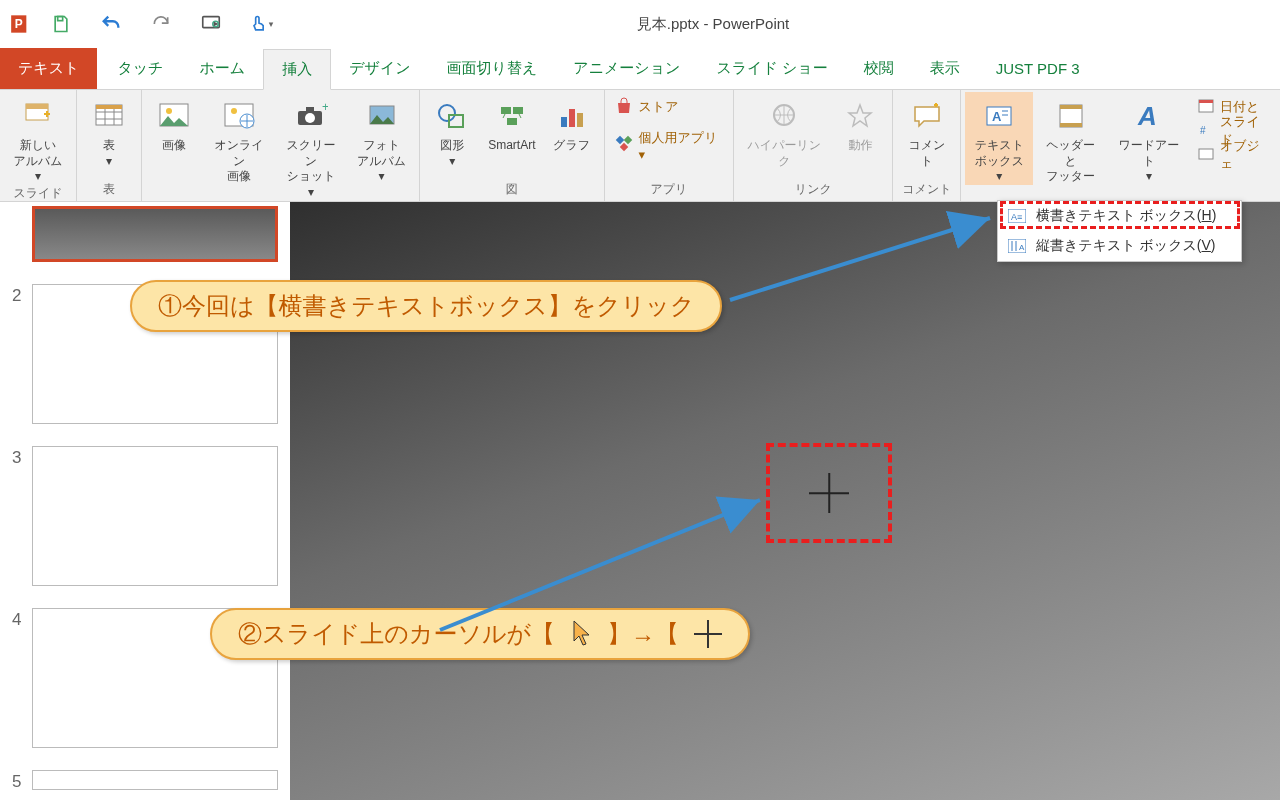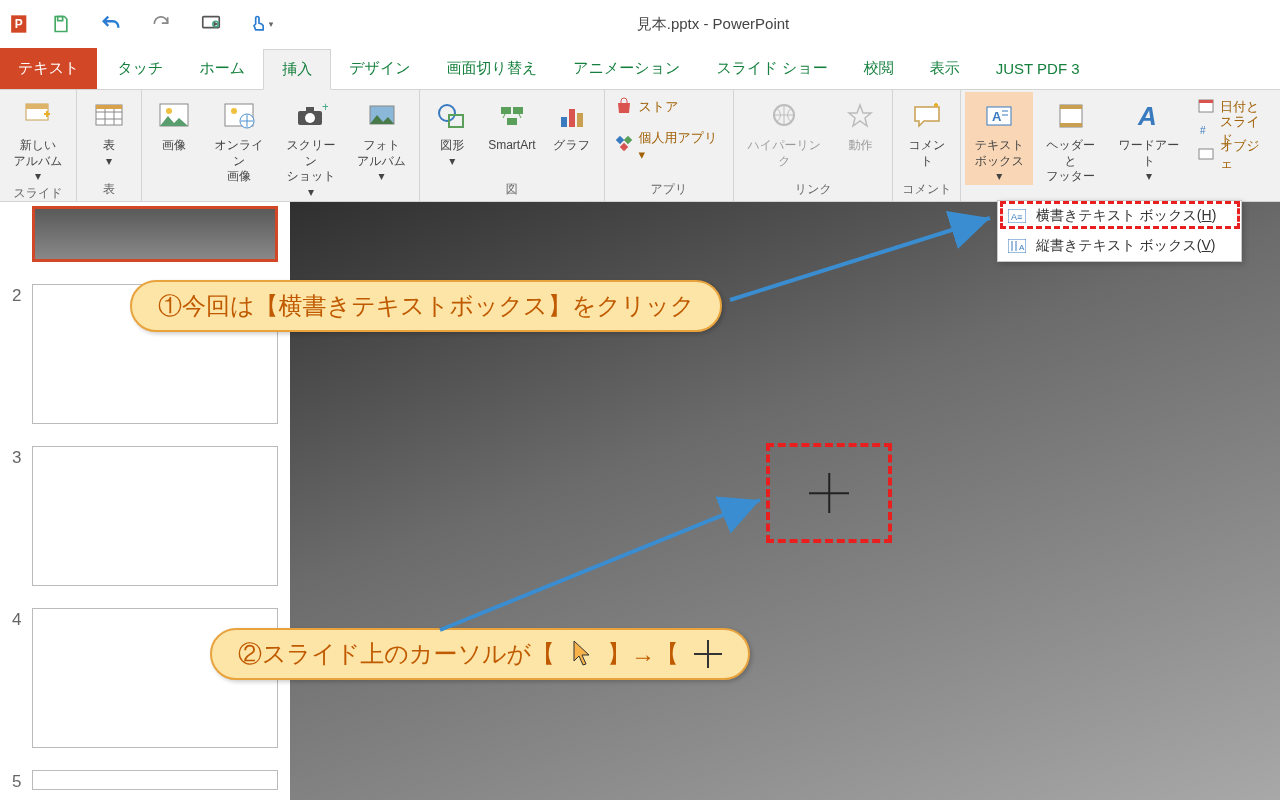--- a/index.html
+++ b/index.html
@@ -43,21 +43,21 @@
 .thumb-row { display:flex; align-items:flex-start; padding:4px 12px 18px 12px; }
 .thumb-num { width:20px; font-size:17px; color:#666; padding-top:2px; }
 .thumb { flex:1; height:140px; border:1px solid #bbb; background:#fff; }
 .thumb.sel { border:3px solid #D24726; height:56px; background: linear-gradient(180deg,#5a5a5a,#888); }
 
 .canvas { flex:1; background: linear-gradient(160deg, #2f2f2f 0%, #6b6b6b 40%, #a8a8a8 100%); position:relative; }
 
 
 .callout { position:absolute; background:#FDE5A7; border:2px solid #E8A33D; border-radius:999px; padding:8px 26px; font-size:24px; color:#C05A00; white-space:nowrap; box-shadow: 2px 2px 4px rgba(0,0,0,0.2); display:flex; align-items:center; gap:4px; }
 .callout1 { left:130px; top:280px; }
-.callout2 { left:210px; top:628px;gap:15px; }
+.callout2 { left:210px; top:608px;gap:15px; }
 
 
 .cursor-box { position:absolute; left:766px; top:443px; width:126px; height:100px; border:4px dashed #E91E1E; display:flex; align-items:center; justify-content:center; }
 .cross { position:relative; width:40px; height:40px; }
 .cross::before, .cross::after { content:''; position:absolute; background:#222; }
 .cross::before { left:50%; top:0; width:1.5px; height:100%; transform:translateX(-50%); }
 .cross::after { top:50%; left:0; height:1.5px; width:100%; transform:translateY(-50%); }
 
 
 .arrow-svg { position:absolute; pointer-events:none; z-index:45; }

